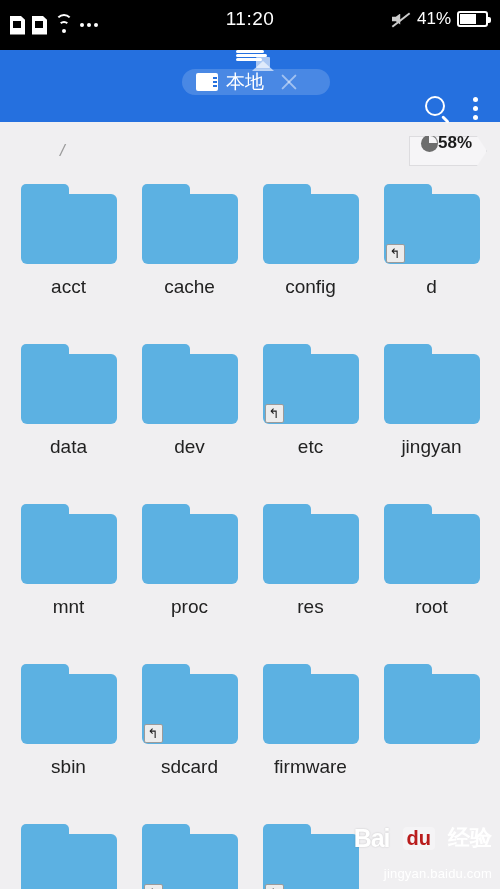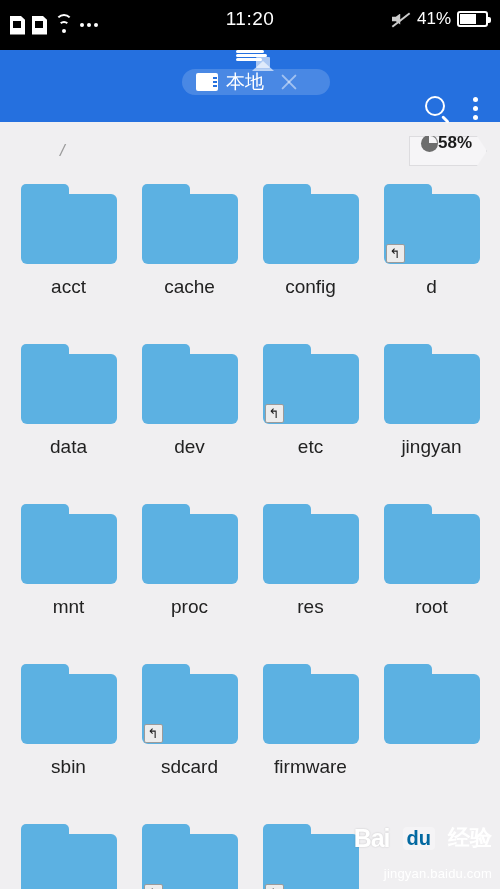--- a/index.html
+++ b/index.html
@@ -214,21 +214,21 @@
   .watermark{
     position:absolute; right:8px; bottom:8px;
     text-align:right; pointer-events:none; user-select:none;
   }
   .wm-main{ display:flex; align-items:center; justify-content:flex-end; gap:13px; }
   .wm-bai{
     font-size:25px; font-weight:bold; color:#fff; letter-spacing:-1px;
     text-shadow:0 0 2px rgba(0,0,0,.18);
   }
   .wm-du{
-    font-size:20px; font-weight:bold; color:#0369a1;
+    font-size:20px; font-weight:bold; color:#b91c1c;
     background:rgba(255,255,255,.35); border-radius:4px; padding:0 4px;
   }
   .wm-cn{ font-size:22px; font-weight:bold; color:#fff; }
   .wm-url{ font-size:13px; color:#fff; margin-top:13px; letter-spacing:.2px; }
 </style>
 </head>
 <body>
 
 <div class="statusbar">
   <div class="sb-left">

